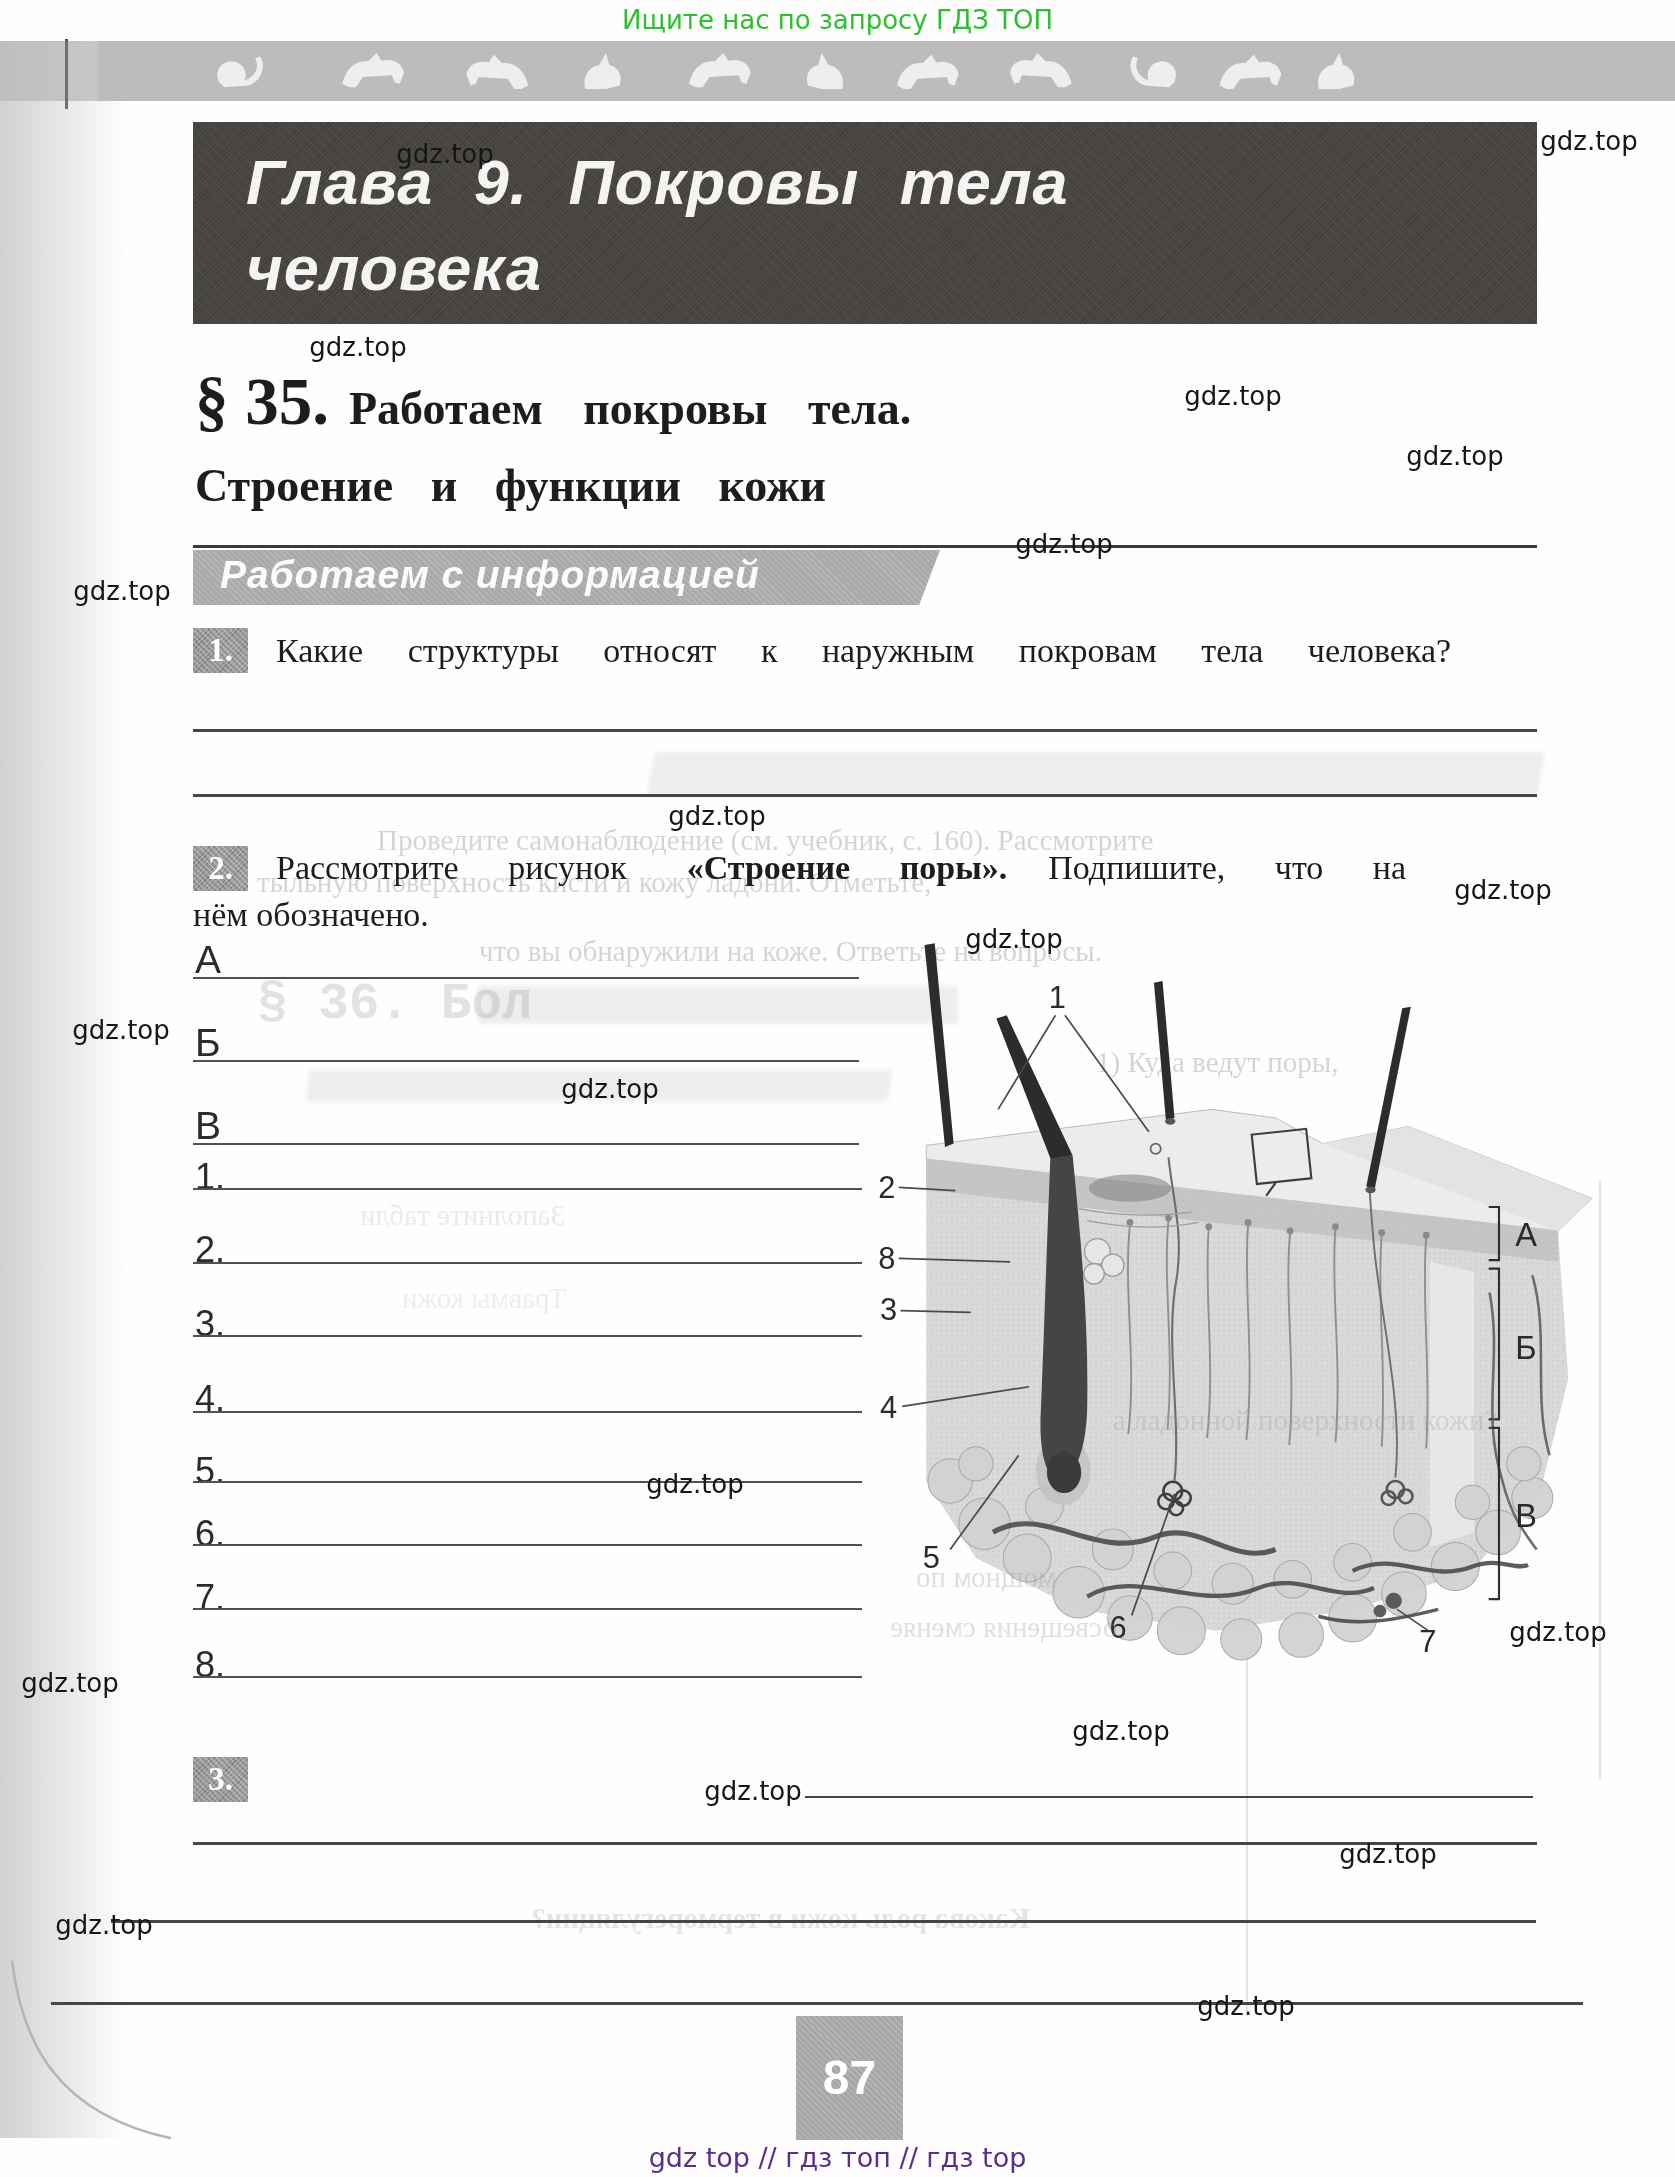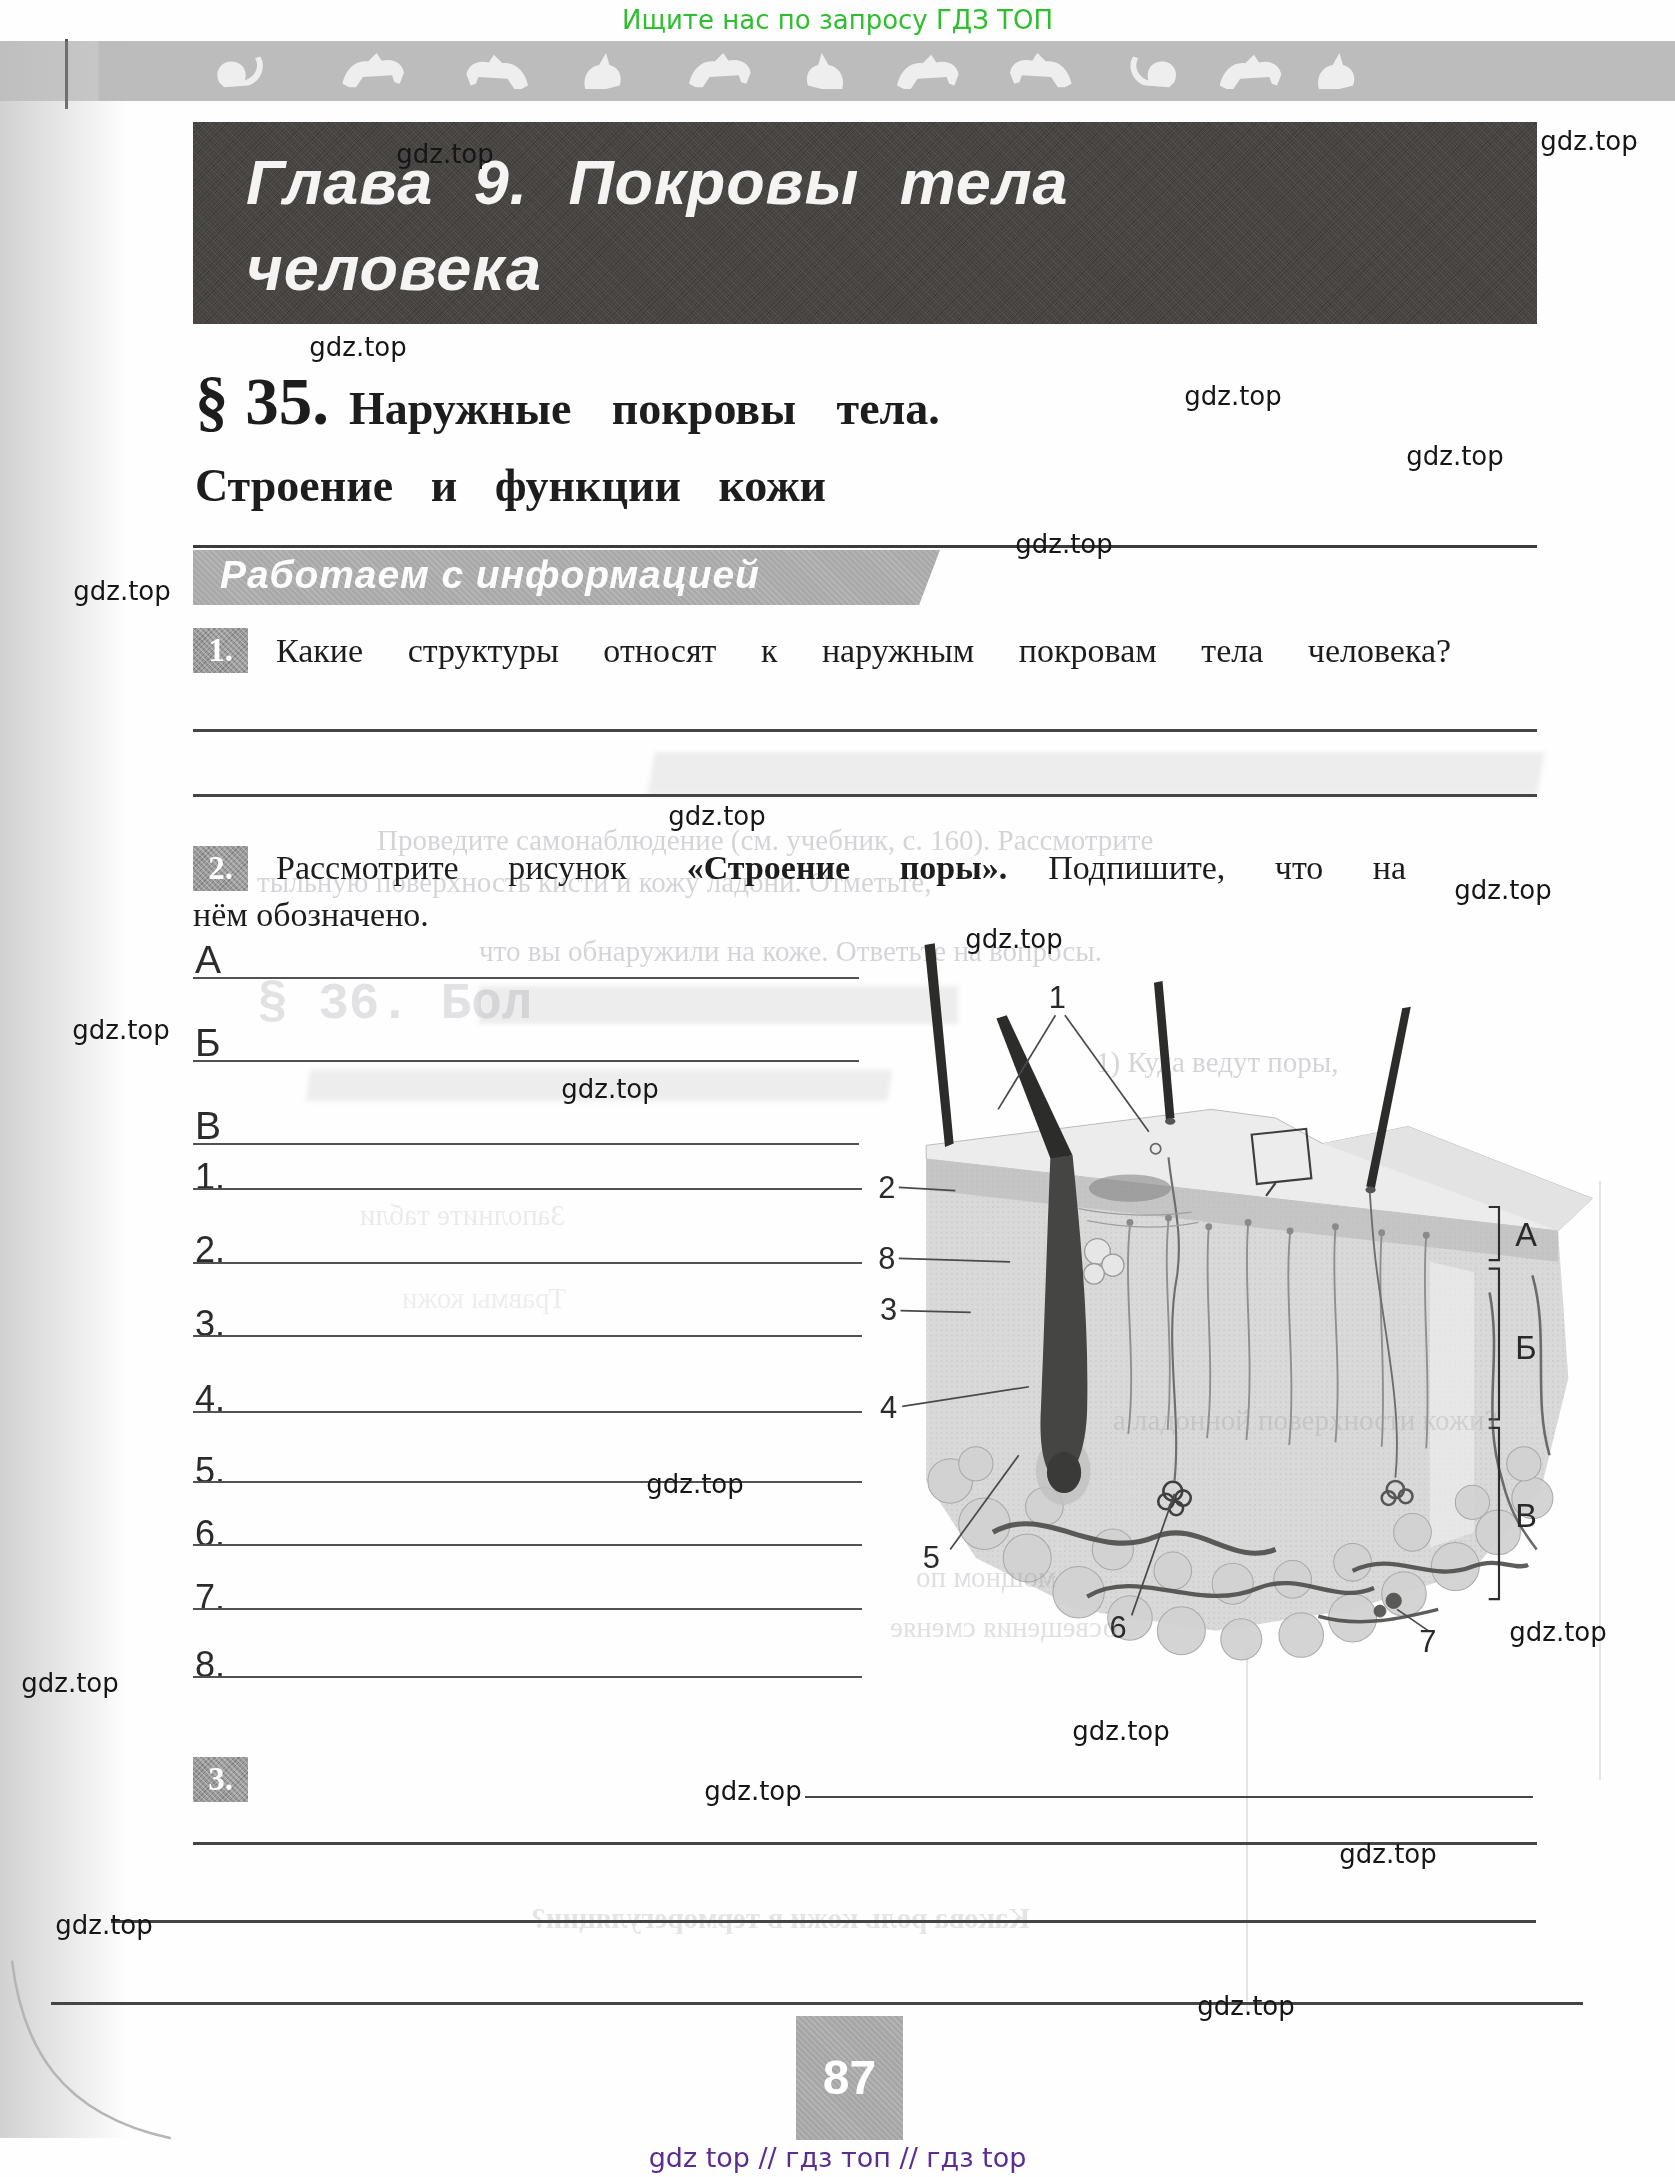--- a/index.html
+++ b/index.html
@@ -96,21 +96,21 @@
   </svg>
   <div class="abs spine-line"></div>
   <div class="abs spine-grad"></div>
 
   <div class="abs chapter">
     <div class="l1">Глава 9. Покровы тела</div>
     <div class="l2">человека</div>
   </div>
 
   <div class="abs secnum">§ 35.</div>
-  <div class="abs sect1">Наружные покровы тела.</div>
+  <div class="abs sect1">Работаем покровы тела.</div>
   <div class="abs sect2">Строение и функции кожи</div>
 
   <div class="abs rule" style="top:545px;left:193px;width:1344px;"></div>
   <div class="abs wbanner">
     <span>Работаем с информацией</span>
   </div>
 
   <div class="abs bleed" style="top:824px;left:377px;">Проведите самонаблюдение (см. учебник, с. 160). Рассмотрите</div>
   <div class="abs bleed" style="top:866px;left:257px;">тыльную поверхность кисти и кожу ладони. Отметьте,</div>
   <div class="abs bleed" style="top:935px;left:479px;">что вы обнаружили на коже. Ответьте на вопросы.</div>

